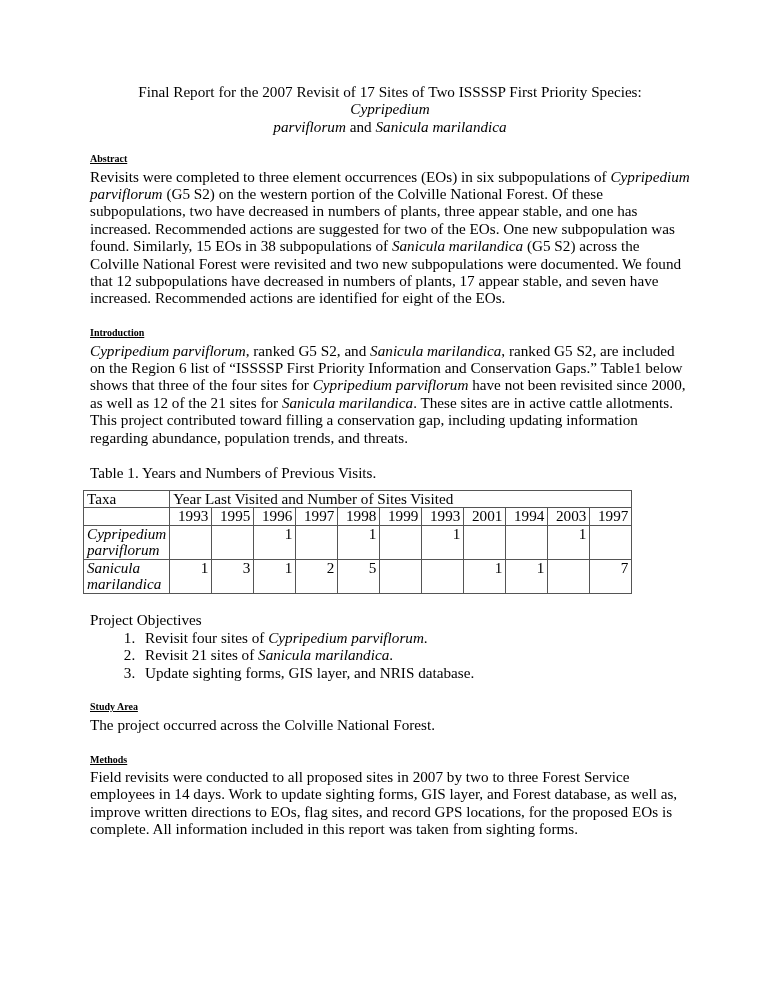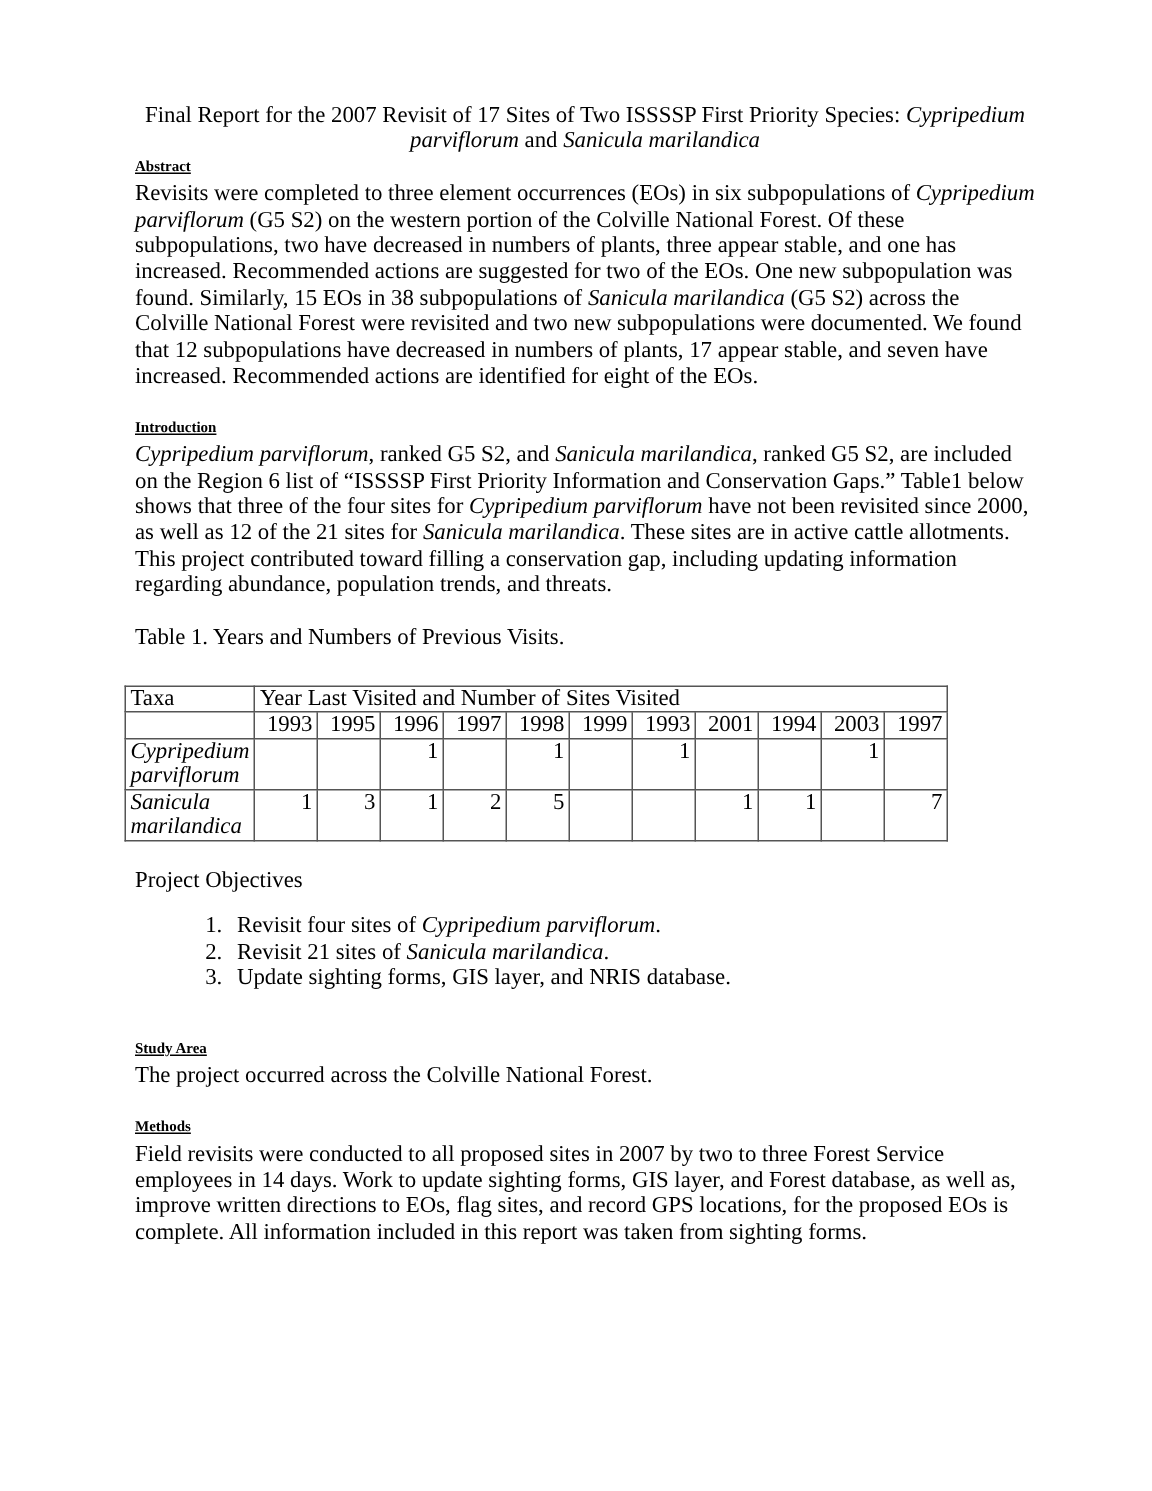--- a/index.html
+++ b/index.html
@@ -3,32 +3,32 @@
 <meta charset="utf-8">
 <style>
   html, body { margin: 0; padding: 0; background: #ffffff; }
   body {
     width: 768px; height: 994px; position: relative; overflow: hidden;
     font-family: "Liberation Serif", "DejaVu Serif", serif;
     color: #000; font-size: 15.2px; line-height: 17.4px;
   }
   .page { position: absolute; left: 90px; top: 68px; width: 600px; }
   .center { text-align: center; }
-  .title { margin: 0; font-weight: normal; font-size: 15.2px; line-height: 17.4px; }
+  .title { margin: 15px; font-weight: normal; font-size: 15.2px; line-height: 17.4px; }
   .authors { margin-top: 17px; }
   .heading { font-weight: bold; text-decoration: underline; margin: 0; font-size: 10px; line-height: 17.4px; }
   p { margin: 0; }
   .gap { height: 17.4px; }
   i { font-style: italic; }
-  table.t1 { border-collapse: collapse; margin-left: -7px; margin-top: 23px; font-size: 15.2px; line-height: 16.5px; }
+  table.t1 { border-collapse: collapse; margin-left: -7px; margin-top: 9px; font-size: 15.2px; line-height: 16.5px; }
   table.t1 td { border: 1px solid #555; padding: 0 3px; vertical-align: top; }
   table.t1 td.taxa { width: 74px; }
   table.t1 td.yr { width: 35px; text-align: right; }
   table.t1 td.spanhead { }
-  ol { margin: 13px; padding-left: 49px; }
+  ol { margin: 0; padding-left: 49px; }
   ol li { padding-left: 6px; }
 </style>
 </head>
 <body>
 
 <div class="page">
 
   <div class="center">
     <p class="title"><span>Final Report for the 2007 Revisit of 17 Sites of Two ISSSSP First Priority Species: </span><i>Cypripedium</i><br><i>parviflorum</i><span> and </span><i>Sanicula marilandica</i></p>
   </div>

